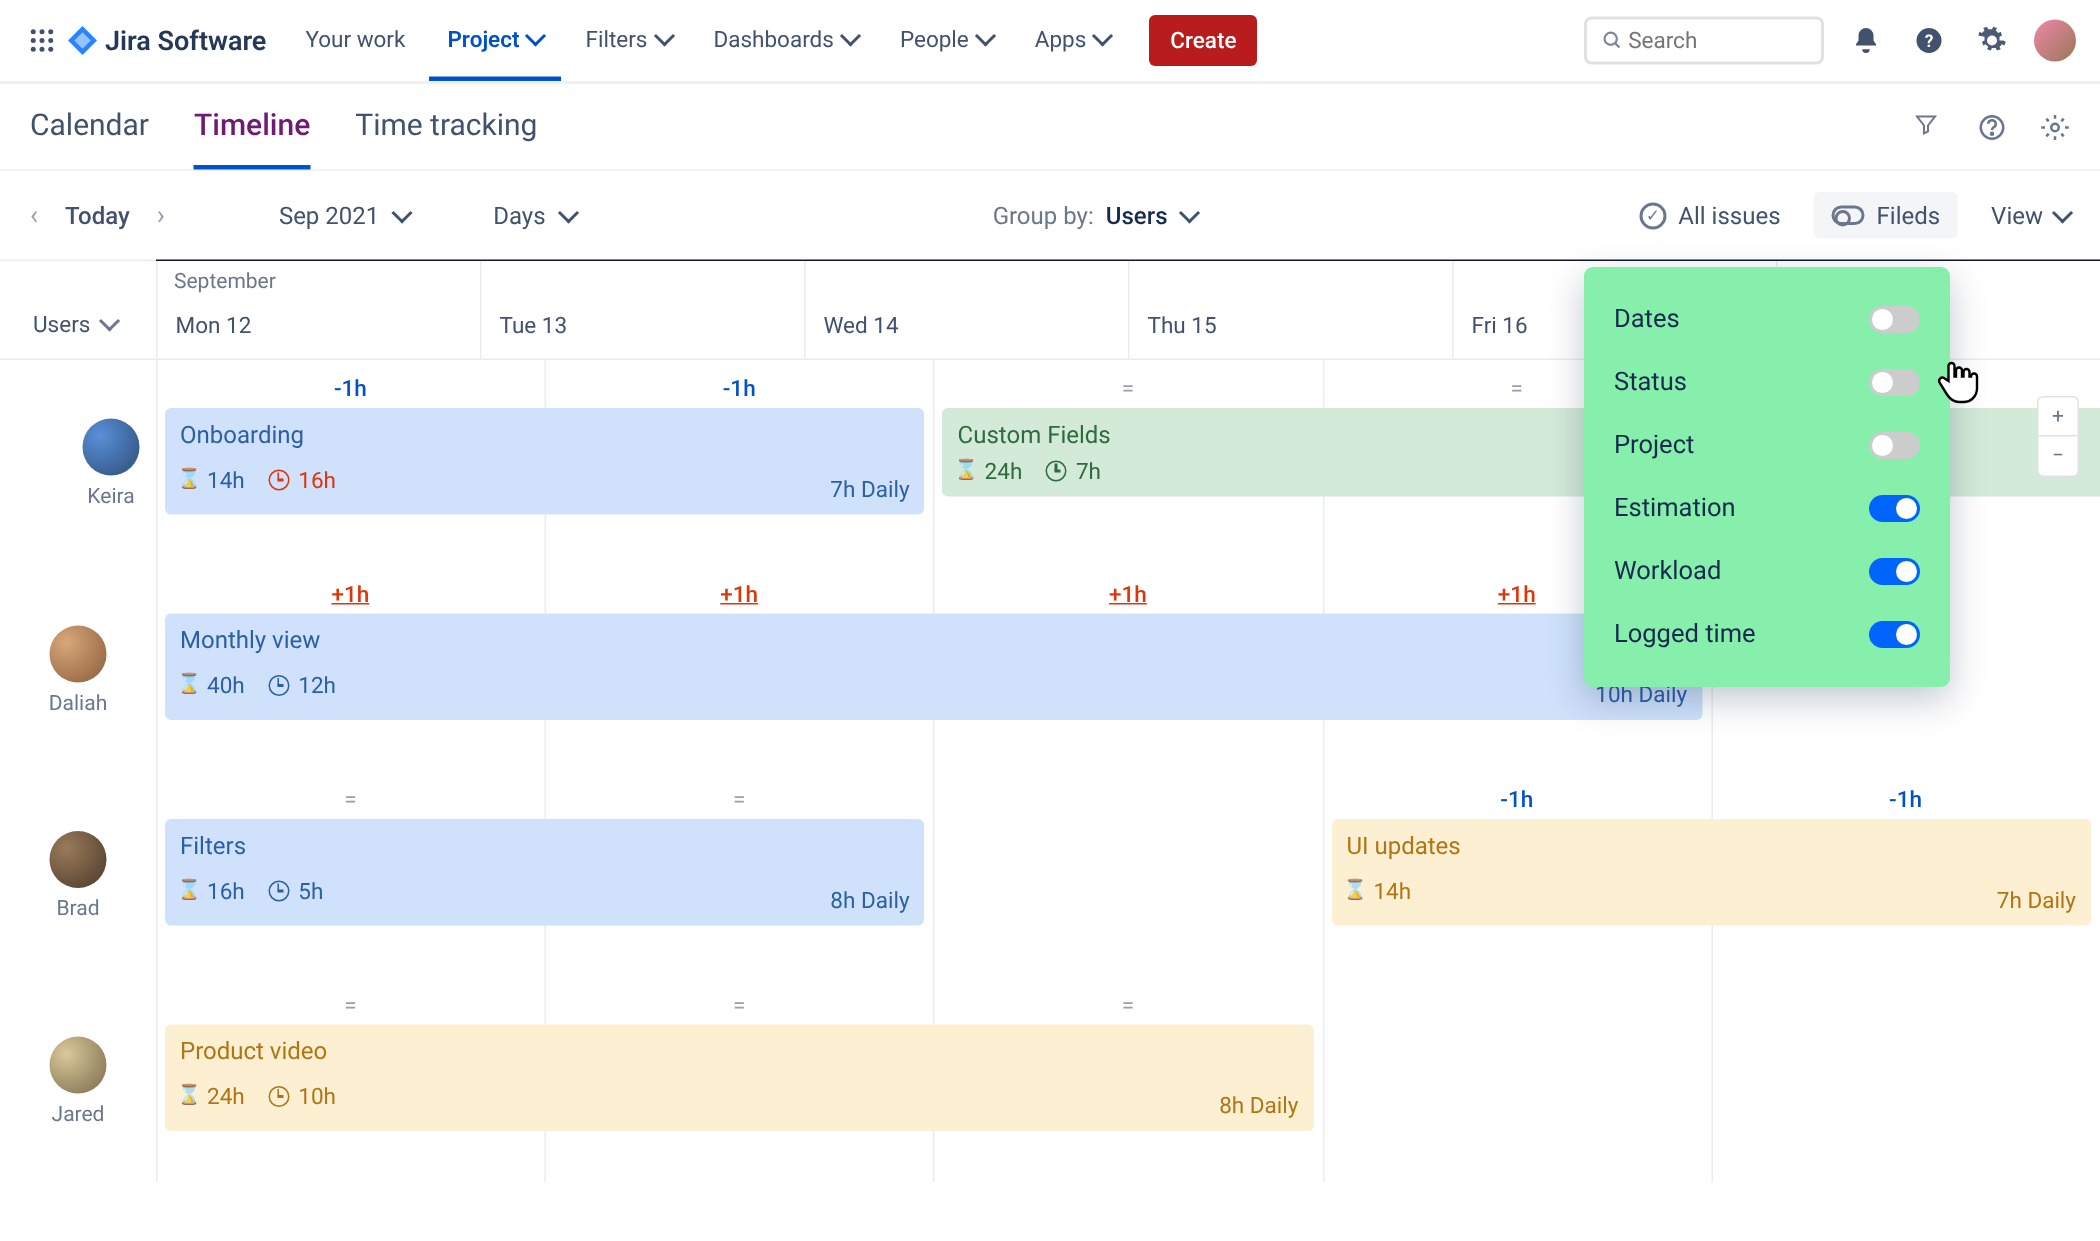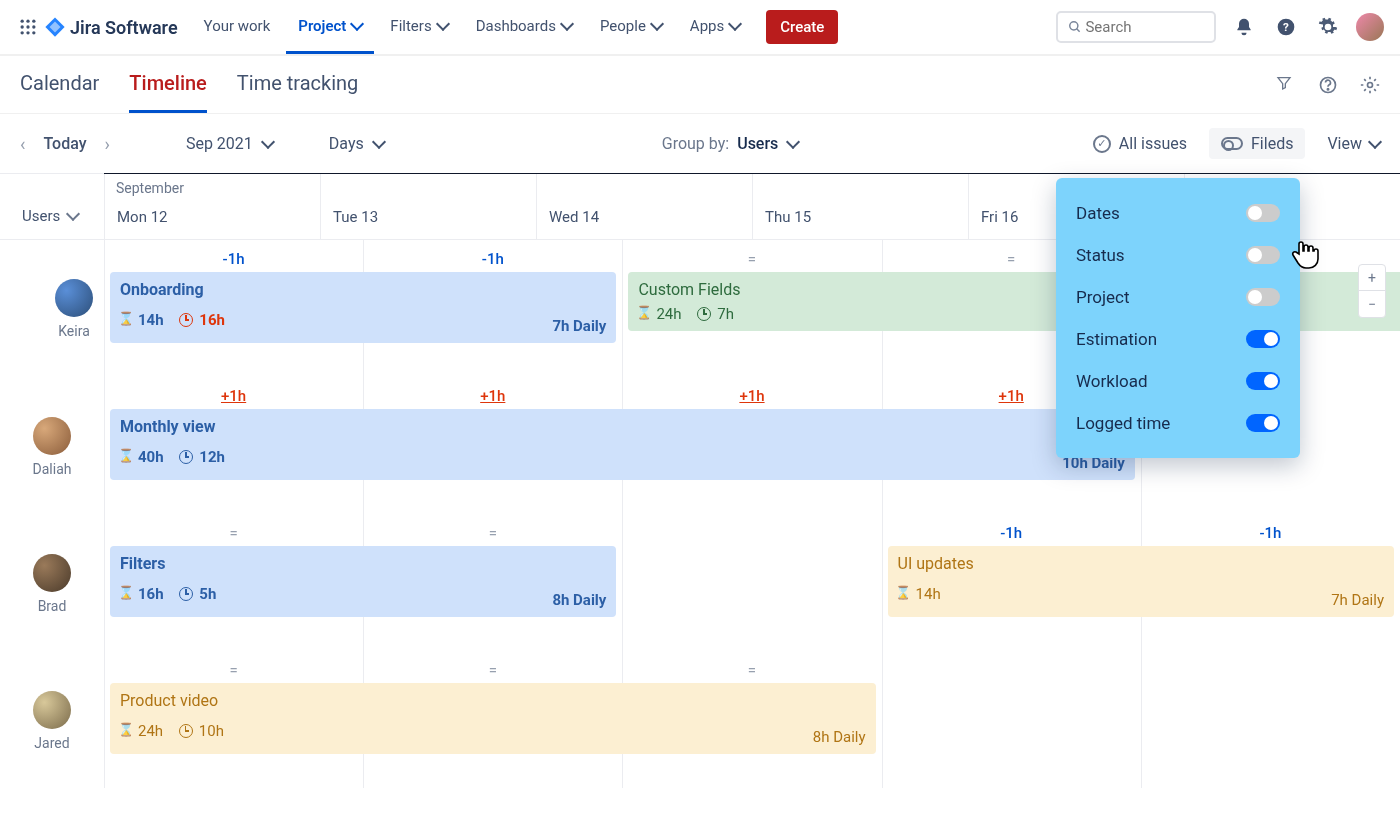--- a/index.html
+++ b/index.html
@@ -17,21 +17,21 @@
   .search-box { display:flex; align-items:center; border:2px solid #DFE1E6; border-radius:5px; padding:5px 10px; width:160px; color:#7A869A;}
   .search-box input { border:none; outline:none; font-size:15px; width:100%; color:#172B4D;}
   .top-icon { width:28px; height:28px; display:flex; align-items:center; justify-content:center; color:#42526E; margin-left:10px; cursor:pointer;}
   .avatar { width:28px; height:28px; border-radius:50%; background:linear-gradient(135deg,#e8a 0%,#975 100%); cursor:pointer; margin-left:10px;}
 
   .chev { width:10px;height:10px;border-right:2px solid currentColor;border-bottom:2px solid currentColor;transform:rotate(45deg);margin-top:-4px;}
 
   
   .subtabs { display:flex; align-items:center; padding: 0 20px; height:58px; border-bottom:1px solid #f0f0f0; gap:30px;}
   .subtab { font-size:20px; color:#42526E; padding:15px 0; border-bottom:3px solid transparent; cursor:pointer;}
-  .subtab.active { color:#b91c1c; border-bottom-color:#0052CC; font-weight:500;}
+  .subtab.active { color:#701a75; border-bottom-color:#0052CC; font-weight:500;}
   .subtabs .right-icons { margin-left:auto; display:flex; gap:22px; color:#6B778C;}
   .subtabs .right-icons .ticon{ width:20px;height:20px; cursor:pointer;}
 
   
   .toolbar { display:flex; align-items:center; padding: 14px 20px; gap:18px; font-size:16px; color:#42526E;}
   .toolbar .nav-arrow{ color:#97A0AF; cursor:pointer; font-size:18px;}
   .toolbar .today{ font-weight:500; color:#42526E; cursor:pointer;}
   .picker { display:flex; align-items:center; gap:10px; cursor:pointer;}
   .toolbar .group{ margin-left:auto; display:flex; align-items:center; gap:8px;}
   .toolbar .group .lbl{color:#6B778C;}
@@ -66,35 +66,35 @@
 
   .summary{ position:absolute; top:10px; font-size:15px; font-weight:500; width:20%; text-align:center;}
   .summary.neg{color:#0052CC;}
   .summary.pos{color:#DE350B;text-decoration:underline;}
   .summary.eq{color:#97A0AF; font-weight:400;}
 
   .task { position:absolute; border-radius:4px; padding:8px 10px; }
   .task .title{ font-size:16px; color:#172B4D; margin-bottom:6px;}
   .task .meta { display:flex; align-items:center; gap:6px; font-size:15px; color:#42526E;}
   .task .meta .daily{ margin-left:auto; font-size:15px;margin-top:12px;}
-  .task.blue{ background:#CFE1FB;font-weight:bold;}
+  .task.blue{ background:#CFE1FB;}
   .task.blue .title, .task.blue .meta, .task.blue .daily{ color:#2C5FA6;}
   .task.green{ background:#D3EAD8;}
   .task.green .title, .task.green .meta{color:#2E6B3E;}
   .task.yellow{ background:#FCEFD2;}
   .task.yellow .title, .task.yellow .meta, .task.yellow .daily{color:#B07515;}
   .over{ color:#DE350B !important;}
   .hourglass{ width:12px;height:14px; display:inline-block; position:relative;}
   .hourglass::before{content:"⌛"; font-size:13px; position:absolute; top:-2px; left:-2px; opacity:0.85;}
   .clock{ width:14px;height:14px; border:1.6px solid currentColor; border-radius:50%; position:relative; display:inline-block;}
   .clock::after{content:"";position:absolute;width:4px;height:1.5px;background:currentColor;top:5px;left:5px;}
   .clock::before{content:"";position:absolute;width:1.5px;height:5px;background:currentColor;top:1px;left:5px;}
 
   
-  .popover{ position:absolute; top:178px; right:100px; width:244px; background:#7dd3fc; border-radius:6px; box-shadow:0 8px 24px rgba(9,30,66,0.25); padding:14px 0; z-index:10;}
+  .popover{ position:absolute; top:178px; right:100px; width:244px; background:#86efac; border-radius:6px; box-shadow:0 8px 24px rgba(9,30,66,0.25); padding:14px 0; z-index:10;}
   .popover .row{ display:flex; align-items:center; justify-content:space-between; padding:11px 20px; font-size:17px; color:#172B4D;}
   .switch{ width:34px; height:18px; border-radius:10px; background:#ccc; position:relative; cursor:pointer;}
   .switch::after{content:"";position:absolute;width:14px;height:14px;background:#fff;border-radius:50%;top:2px;left:2px;transition:.2s;}
   .switch.on{ background:#0065FF;}
   .switch.on::after{ left:18px;}
   .cursor-hand{position:absolute; top:238px; right:80px; z-index:11; font-size:28px;}
 
   
   .zoom{ position:absolute; right:14px; top:264px; display:flex; flex-direction:column; border:1px solid #DFE1E6; border-radius:4px; background:#fff;}
   .zoom div{ width:26px;height:26px; display:flex;align-items:center;justify-content:center;color:#6B778C; cursor:pointer;}

